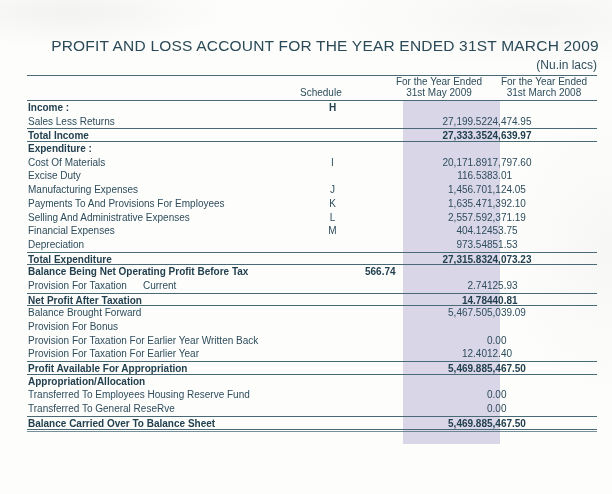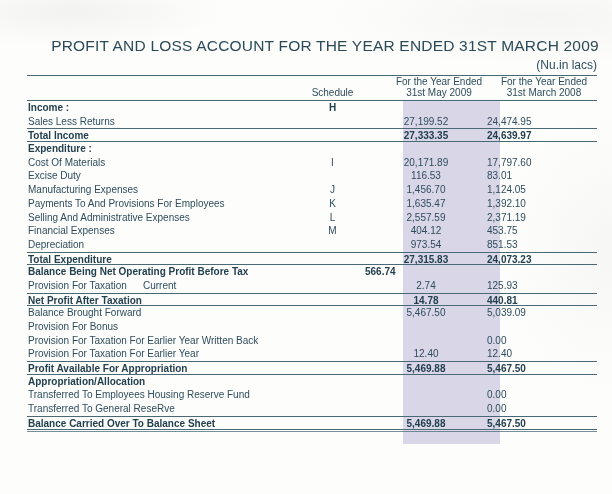--- a/index.html
+++ b/index.html
@@ -43,36 +43,36 @@
   .thead{
     position:relative;z-index:1;
     display:grid;grid-template-columns:273px 65px 122px 110px;
     align-items:end;
     height:26px;box-sizing:border-box;
     border-top:1px solid var(--rule);
     border-bottom:1px solid var(--rule);
     padding-bottom:2px;
     font-size:10px;
   }
-  .h-sched{text-align:center;}
+  .h-sched{}
   .h-col{text-align:center;line-height:11px;}
   .h-2009{padding-left:26px;}
   .h-2008{padding-left:4px;}
   .rows{position:relative;z-index:1;}
   .row{
     display:grid;grid-template-columns:273px 65px 122px 110px;
     height:13.7px;line-height:13.6px;
     font-size:10px;
     box-sizing:border-box;
     white-space:nowrap;
   }
   .c-label{position:relative;padding-left:1px;overflow:visible;}
   .c-sub{position:absolute;left:116px;top:0;}
   .c-sched{text-align:center;}
-  .c-2009{text-align:center;}
+  .c-2009{text-align:right;}
   .c-2008{text-align:left;padding-right:13px;}
   .bold{font-weight:bold;color:var(--text-bold);}
   .bt{border-top:1px solid var(--rule);}
   .bb{border-bottom:1px solid var(--rule);}
   .bb2{border-bottom:1px solid var(--rule);position:relative;}
   .bb2::after{
     content:"";position:absolute;left:0;right:0;bottom:-3px;height:1px;
     background:var(--rule);opacity:0.75;
   }
 </style>

